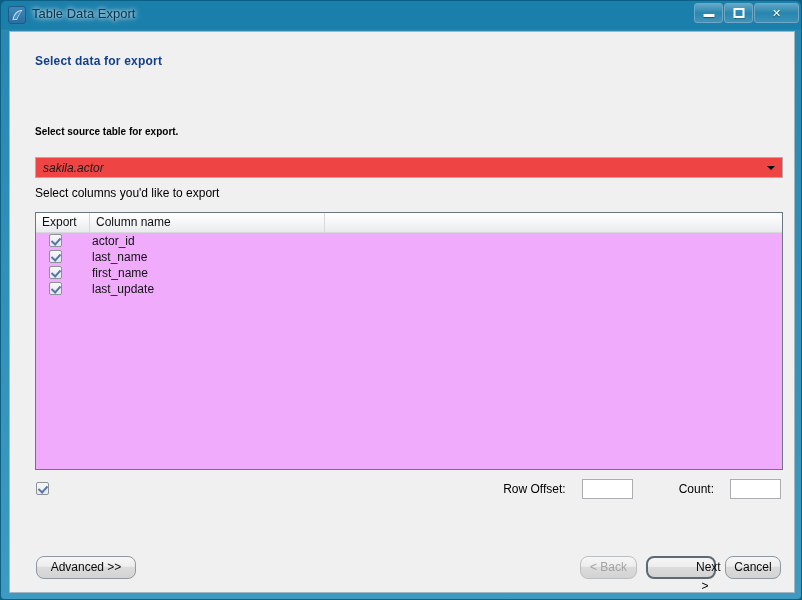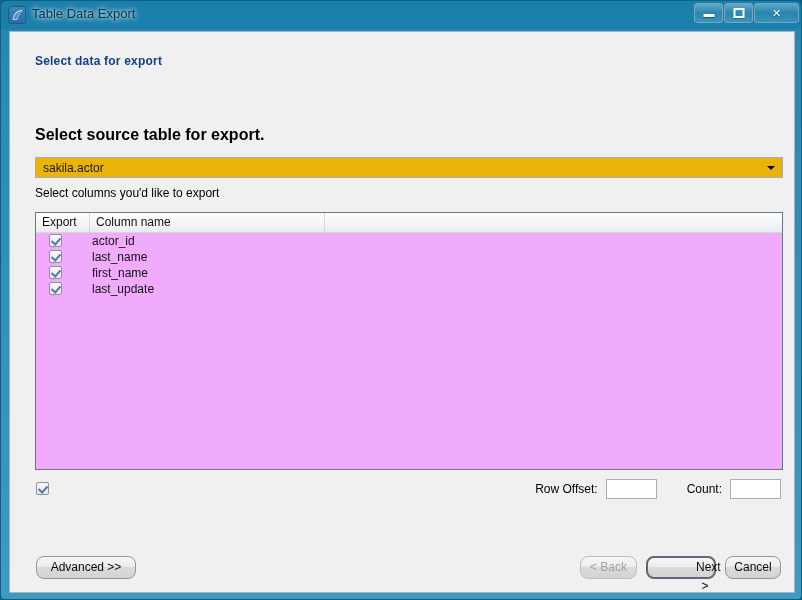--- a/index.html
+++ b/index.html
@@ -113,32 +113,33 @@
     left: 25px; top: 22px;
     font-size: 12px;
     font-weight: bold;
     color: #12408c;
     letter-spacing: .2px;
   }
 
   .label-bold {
     position: absolute;
     left: 25px; top: 94px;
-    font-size: 16px;
+    font-size: 10px;
     font-weight: bold;
     color: #000;
   }
 
   .combo {
     position: absolute;
     left: 25px; top: 125px;
     width: 748px; height: 21px;
     box-sizing: border-box;
-    background: #eab308;
+    background: #ef4444;
     border: 1px solid #abadb3;
+    font-style: italic;
   }
   .combo .val {
     position: absolute;
     left: 7px; top: 3px;
     font-size: 12px;
     color: #1a1a1a;
   }
   .combo .arrow {
     position: absolute;
     right: 7px; top: 8px;
@@ -228,21 +229,21 @@
     align-items: center;
     gap: 7px;
   }
   .selall .txt { font-size: 12px; color: #000; }
 
   .offsetwrap {
     position: absolute;
     right: 13px; top: 447px;
     display: flex;
     align-items: center;
-    gap: 8px;
+    gap: 16px;
   }
   .offsetwrap .lbl { font-size: 12px; color: #000; }
   .num {
     width: 51px; height: 20px;
     box-sizing: border-box;
     background: #fff;
     border: 1px solid #abadb3;
   }
   .gap { width: 14px; }
 

